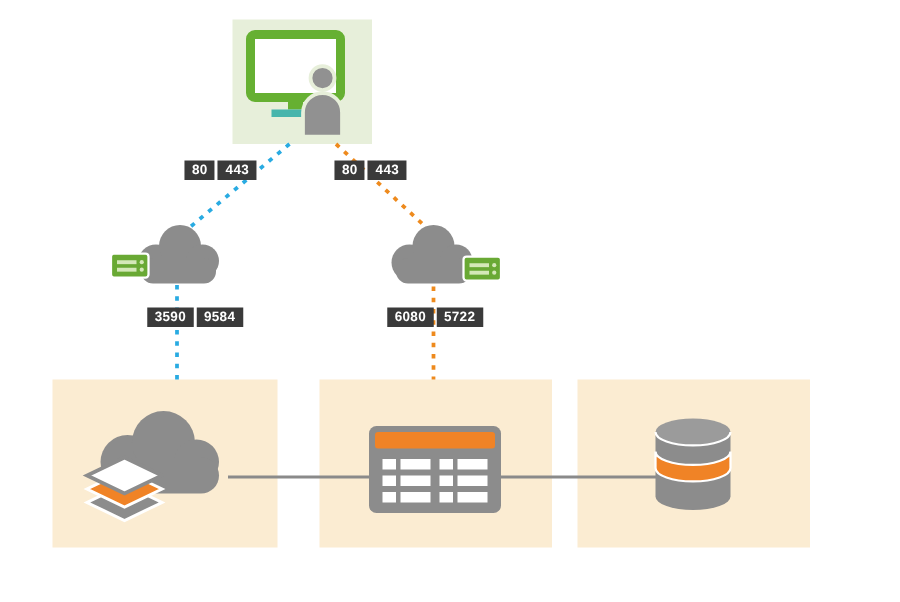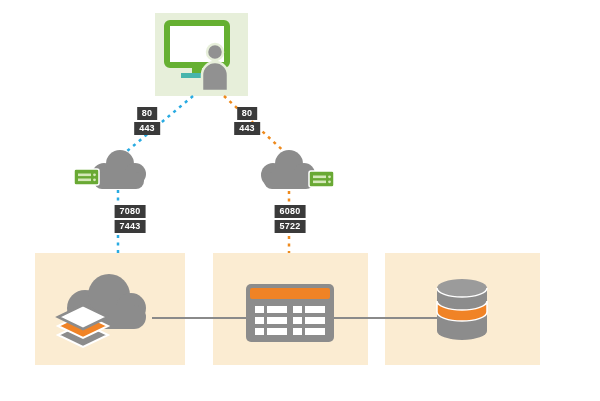--- a/index.html
+++ b/index.html
@@ -11,21 +11,21 @@
 
   .node-box { position:absolute; top:253px; height:112px; background:#fbecd2; }
   .node-box.portal   { left:35px;  width:150px; }
   .node-box.server   { left:213px; width:155px; }
   .node-box.datastore{ left:385px; width:155px; }
 
   .wires { position:absolute; left:0; top:0; width:600px; height:401px; }
 
   .icon-abs { position:absolute; }
 
-  .port-stack { position:absolute; display:flex; flex-direction:column; align-items:center; gap:2px; transform:translateX(-50%); }
+  .port-stack { position:absolute; display:flex; flex-direction:row; align-items:center; gap:2px; transform:translateX(-50%); }
   .port-chip { background:#3a3a3a; color:#ffffff; font-size:9px; font-weight:bold; line-height:1;
                padding:2px 5px; letter-spacing:0.2px; white-space:nowrap; }
 
   .ps-left-web  { left:147px; top:107px; }
   .ps-right-web { left:247px; top:107px; }
   .ps-portal    { left:130px; top:205px; }
   .ps-server    { left:290px; top:205px; }
 </style>
 </head>
 <body>
@@ -133,21 +133,21 @@
 
   <div class="port-stack ps-left-web">
     <span class="port-chip">80</span>
     <span class="port-chip">443</span>
   </div>
   <div class="port-stack ps-right-web">
     <span class="port-chip">80</span>
     <span class="port-chip">443</span>
   </div>
   <div class="port-stack ps-portal">
-    <span class="port-chip">7080</span>
-    <span class="port-chip">7443</span>
+    <span class="port-chip">3590</span>
+    <span class="port-chip">9584</span>
   </div>
   <div class="port-stack ps-server">
     <span class="port-chip">6080</span>
     <span class="port-chip">5722</span>
   </div>
 
 </div>
 
 </body></html>

